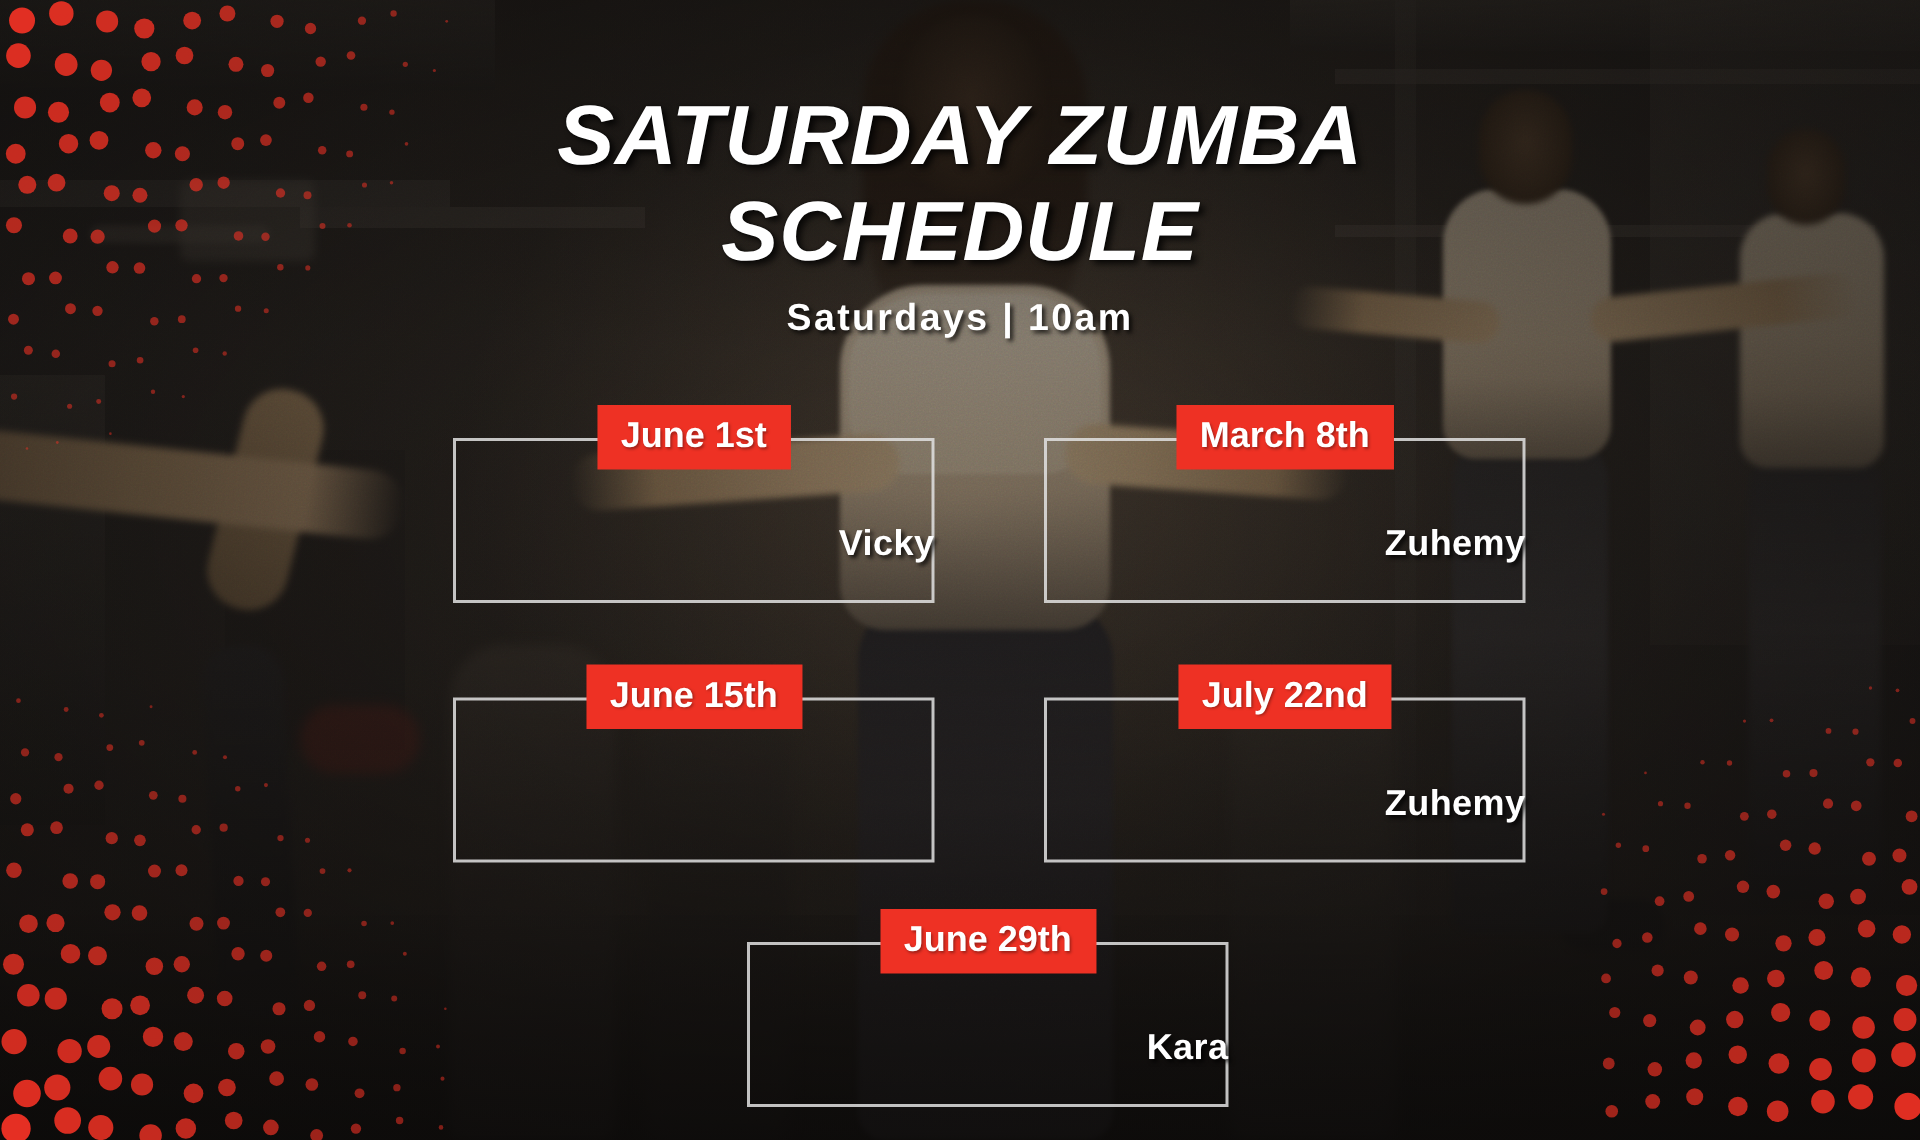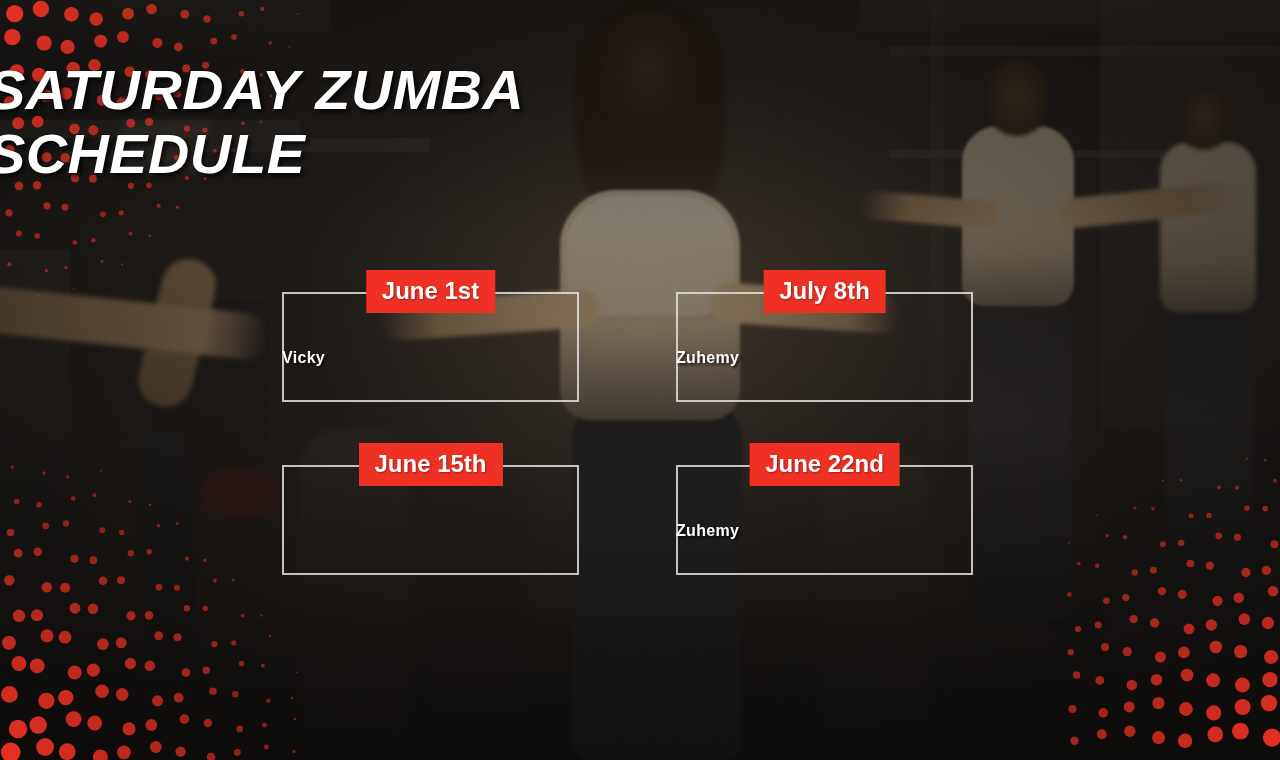--- a/index.html
+++ b/index.html
@@ -153,21 +153,21 @@
   }
   .bg-grain { position:absolute; inset:0; opacity:.14; mix-blend-mode:overlay; }
 
   
   .dots { position:absolute; pointer-events:none; }
   .dots svg { display:block; }
 
   
   .content { position:absolute; inset:0; }
 
-  .title-block { position:absolute; left:0; right:0; top:58px; }
+  .title-block { position:absolute; left:0; right:0; top:58px; text-align:center; }
 
   .title {
     font-family:"Liberation Sans", sans-serif;
     font-weight:bold;
     font-style:italic;
     font-size:56px;
     line-height:64px;
     letter-spacing:0.5px;
     color:#ffffff;
     text-shadow:3px 3px 4px rgba(0,0,0,0.75), 0 0 2px rgba(0,0,0,0.6);
@@ -181,21 +181,21 @@
     font-weight:bold;
     font-size:25px;
     letter-spacing:1.6px;
     color:#ffffff;
     text-shadow:2px 2px 3px rgba(0,0,0,0.75);
   }
 
   
   .card {
     position:absolute;
-    width:297px; height:110px;
+    width:321px; height:110px;margin-left:20px;
   }
   .card-frame {
     position:absolute; inset:0;
     border:2px solid rgba(226,226,226,0.85);
     background:rgba(0,0,0,0.0);
   }
   .card-badge {
     position:absolute;
     left:50%; top:-22px;
     transform:translateX(-50%);
@@ -205,23 +205,23 @@
     font-weight:bold;
     font-size:24px;
     line-height:24px;
     padding:9px 16px 10px 16px;
     white-space:nowrap;
     text-shadow:1px 1px 2px rgba(0,0,0,0.35);
   }
   .card-name {
     position:absolute;
     left:0; right:0; top:57px;
-    text-align:left;
+    text-align:right;
     font-family:"Liberation Sans", sans-serif;
-    font-size:16px;
+    font-size:24px;
     font-weight:bold;
     color:#ffffff;
     text-shadow:2px 2px 3px rgba(0,0,0,0.8);
     letter-spacing:0.3px;
   }
   .card-name.emph { font-weight:bold; letter-spacing:0.8px; }
 
   
   #card-0 { left:282px; top:292px; }
   #card-1 { left:676px; top:292px; }
@@ -570,40 +570,46 @@
       </svg>
   </div>
 
   <div class="content">
 
     <div class="title-block">
       <div class="title">
         <span>SATURDAY ZUMBA</span>
         <span class="title-l2">SCHEDULE</span>
       </div>
+      <div class="subtitle">Saturdays | 10am</div>
     </div>
 
     <div class="card" id="card-0">
       <div class="card-frame"></div>
       <div class="card-badge">June 1st</div>
       <div class="card-name">Vicky</div>
     </div>
 
     <div class="card" id="card-1">
       <div class="card-frame"></div>
-      <div class="card-badge">July 8th</div>
+      <div class="card-badge">March 8th</div>
       <div class="card-name">Zuhemy</div>
     </div>
 
     <div class="card" id="card-2">
       <div class="card-frame"></div>
       <div class="card-badge">June 15th</div>
     </div>
 
     <div class="card" id="card-3">
       <div class="card-frame"></div>
-      <div class="card-badge">June 22nd</div>
+      <div class="card-badge">July 22nd</div>
       <div class="card-name">Zuhemy</div>
     </div>
 
+    <div class="card" id="card-4">
+      <div class="card-frame"></div>
+      <div class="card-badge">June 29th</div>
+      <div class="card-name">Kara</div>
+    </div>
 
   </div>
 </div>
 
 </body></html>

